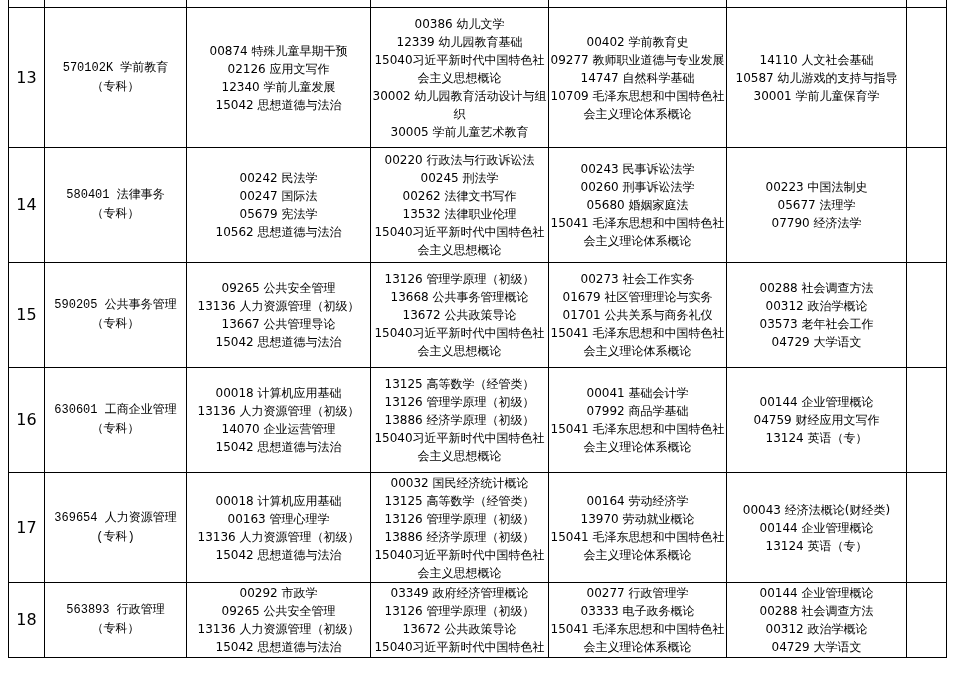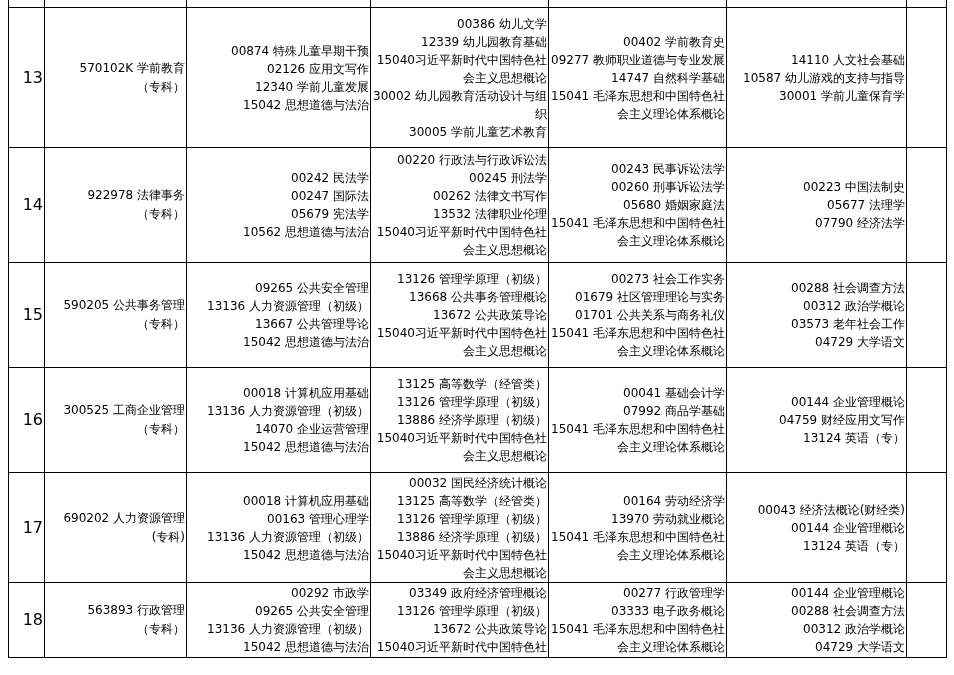--- a/index.html
+++ b/index.html
@@ -17,36 +17,36 @@
     top: 0;
     border-collapse: collapse;
     table-layout: fixed;
     width: 938px;
     background: #ffffff;
   }
   td {
     border: 1px solid #000000;
     font-size: 12px;
     line-height: 18px;
-    text-align: right;
+    text-align: center;
     vertical-align: middle;
     padding: 0 1px;
     overflow: hidden;
     word-break: break-all;
     margin-left: 44px;
   }
   td.courses { white-space: pre-line; }
   tr.sliver td { border-top: none; height: 7px; padding: 0; }
   tr.h140 td { height: 139px; }
   tr.h115 td { height: 114px; }
   tr.h105 td { height: 104px; }
   tr.h110 td { height: 109px; }
   tr.h75  td { height: 74px; }
   td.num { font-size: 16px; }
-  td.major div { line-height: 19px; }
+  td.major div { line-height: 19px; font-family: Liberation Mono, monospace; }
 </style>
 </head>
 <body>
 
 <table class="exam-table">
   <colgroup>
     <col style="width:36px">
     <col style="width:142px">
     <col style="width:184px">
     <col style="width:178px">
@@ -77,31 +77,31 @@
 12340 学前儿童发展
 15042 思想道德与法治</td>
     <td class="courses">00386 幼儿文学
 12339 幼儿园教育基础
 15040习近平新时代中国特色社会主义思想概论
 30002 幼儿园教育活动设计与组织
 30005 学前儿童艺术教育</td>
     <td class="courses">00402 学前教育史
 09277 教师职业道德与专业发展
 14747 自然科学基础
-15041 毛泽东思想和中国特色社会主义理论体系概论</td>
+10709 毛泽东思想和中国特色社会主义理论体系概论</td>
     <td class="courses">14110 人文社会基础
 10587 幼儿游戏的支持与指导
 30001 学前儿童保育学</td>
     <td class="blank"></td>
   </tr>
 
   <tr class="h115">
     <td class="num">14</td>
     <td class="major">
-      <div>922978 法律事务</div>
+      <div>580401 法律事务</div>
       <div>（专科）</div>
     </td>
     <td class="courses">00242 民法学
 00247 国际法
 05679 宪法学
 10562 思想道德与法治</td>
     <td class="courses">00220 行政法与行政诉讼法
 00245 刑法学
 00262 法律文书写作
 13532 法律职业伦理
@@ -137,21 +137,21 @@
     <td class="courses">00288 社会调查方法
 00312 政治学概论
 03573 老年社会工作
 04729 大学语文</td>
     <td class="blank"></td>
   </tr>
 
   <tr class="h105">
     <td class="num">16</td>
     <td class="major">
-      <div>300525 工商企业管理</div>
+      <div>630601 工商企业管理</div>
       <div>（专科）</div>
     </td>
     <td class="courses">00018 计算机应用基础
 13136 人力资源管理（初级）
 14070 企业运营管理
 15042 思想道德与法治</td>
     <td class="courses">13125 高等数学（经管类）
 13126 管理学原理（初级）
 13886 经济学原理（初级）
 15040习近平新时代中国特色社会主义思想概论</td>
@@ -160,21 +160,21 @@
 15041 毛泽东思想和中国特色社会主义理论体系概论</td>
     <td class="courses">00144 企业管理概论
 04759 财经应用文写作
 13124 英语（专）</td>
     <td class="blank"></td>
   </tr>
 
   <tr class="h110">
     <td class="num">17</td>
     <td class="major">
-      <div>690202 人力资源管理</div>
+      <div>369654 人力资源管理</div>
       <div>(专科)</div>
     </td>
     <td class="courses">00018 计算机应用基础
 00163 管理心理学
 13136 人力资源管理（初级）
 15042 思想道德与法治</td>
     <td class="courses">00032 国民经济统计概论
 13125 高等数学（经管类）
 13126 管理学原理（初级）
 13886 经济学原理（初级）

